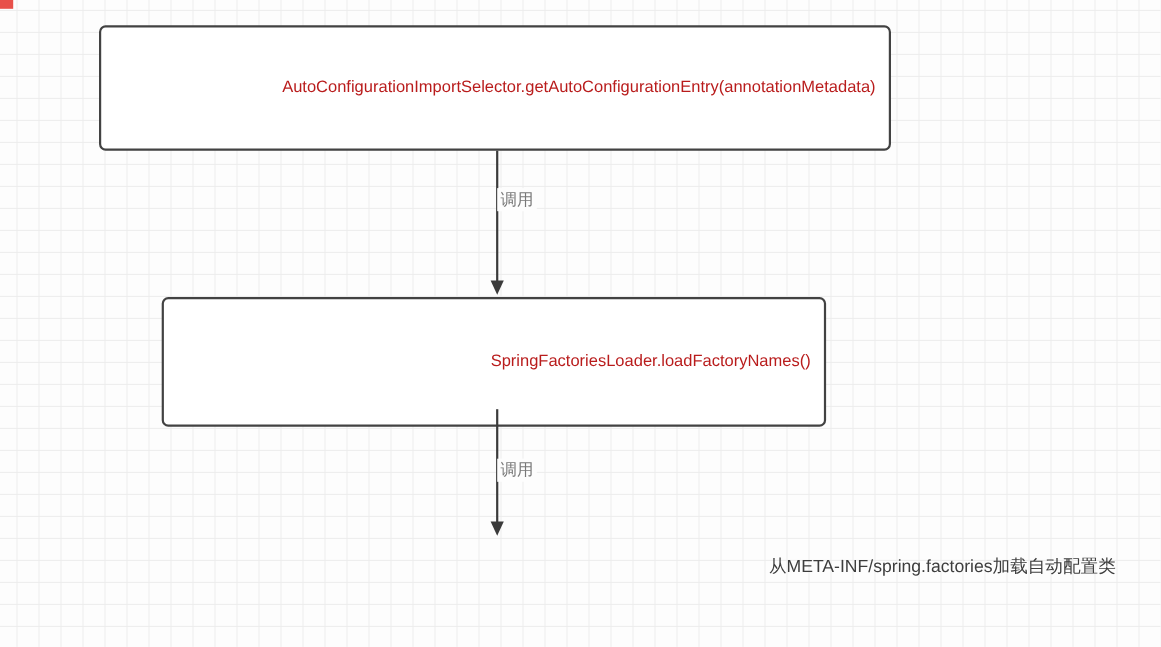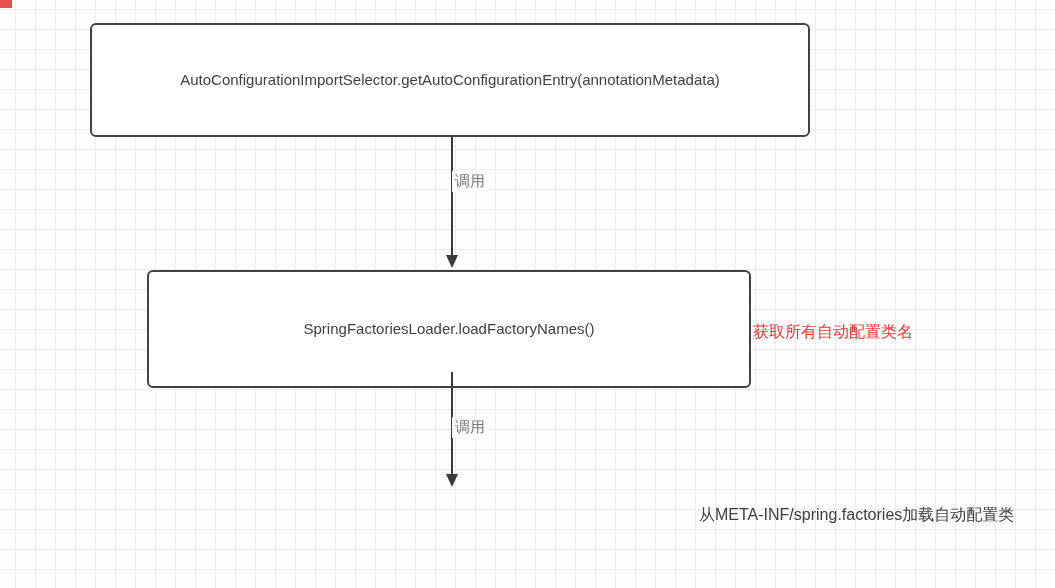--- a/index.html
+++ b/index.html
@@ -26,23 +26,23 @@
     width: 12px; height: 8px;
     background: #e8504a;
   }
   .node {
     position: absolute;
     background: #ffffff;
     border: 2px solid #424242;
     border-radius: 6px;
     display: flex;
     align-items: center;
-    justify-content: center;
+    justify-content: flex-end;
     text-align: center;
-    color: #404040;
+    color: #b91c1c;
     font-size: 15px;
     line-height: 1.35;
     padding: 16px 12px;
   }
   .edge-line {
     position: absolute;
     width: 2px;
     background: #3b3b3b;
   }
   .arrowhead {
@@ -81,21 +81,20 @@
   </div>
 
   <div class="edge-line" style="left:451px; top:137px; height:119px;"></div>
   <div class="arrowhead" style="left:446px; top:255px;"></div>
   <div class="edge-label" style="left:452px; top:171px;">调用</div>
 
   <div class="node" style="left:147px; top:270px; width:604px; height:118px;">
     <span>SpringFactoriesLoader.loadFactoryNames()</span>
   </div>
 
-  <div class="annotation red" style="left:753px; top:322px;">获取所有自动配置类名</div>
 
   <div class="edge-line" style="left:451px; top:372px; height:103px;"></div>
   <div class="arrowhead" style="left:446px; top:474px;"></div>
   <div class="edge-label" style="left:452px; top:417px;">调用</div>
 
 
   <div class="annotation dark" style="left:683px; top:505px;padding-left:16px;">从META-INF/spring.factories加载自动配置类</div>
 
 </div>
 

